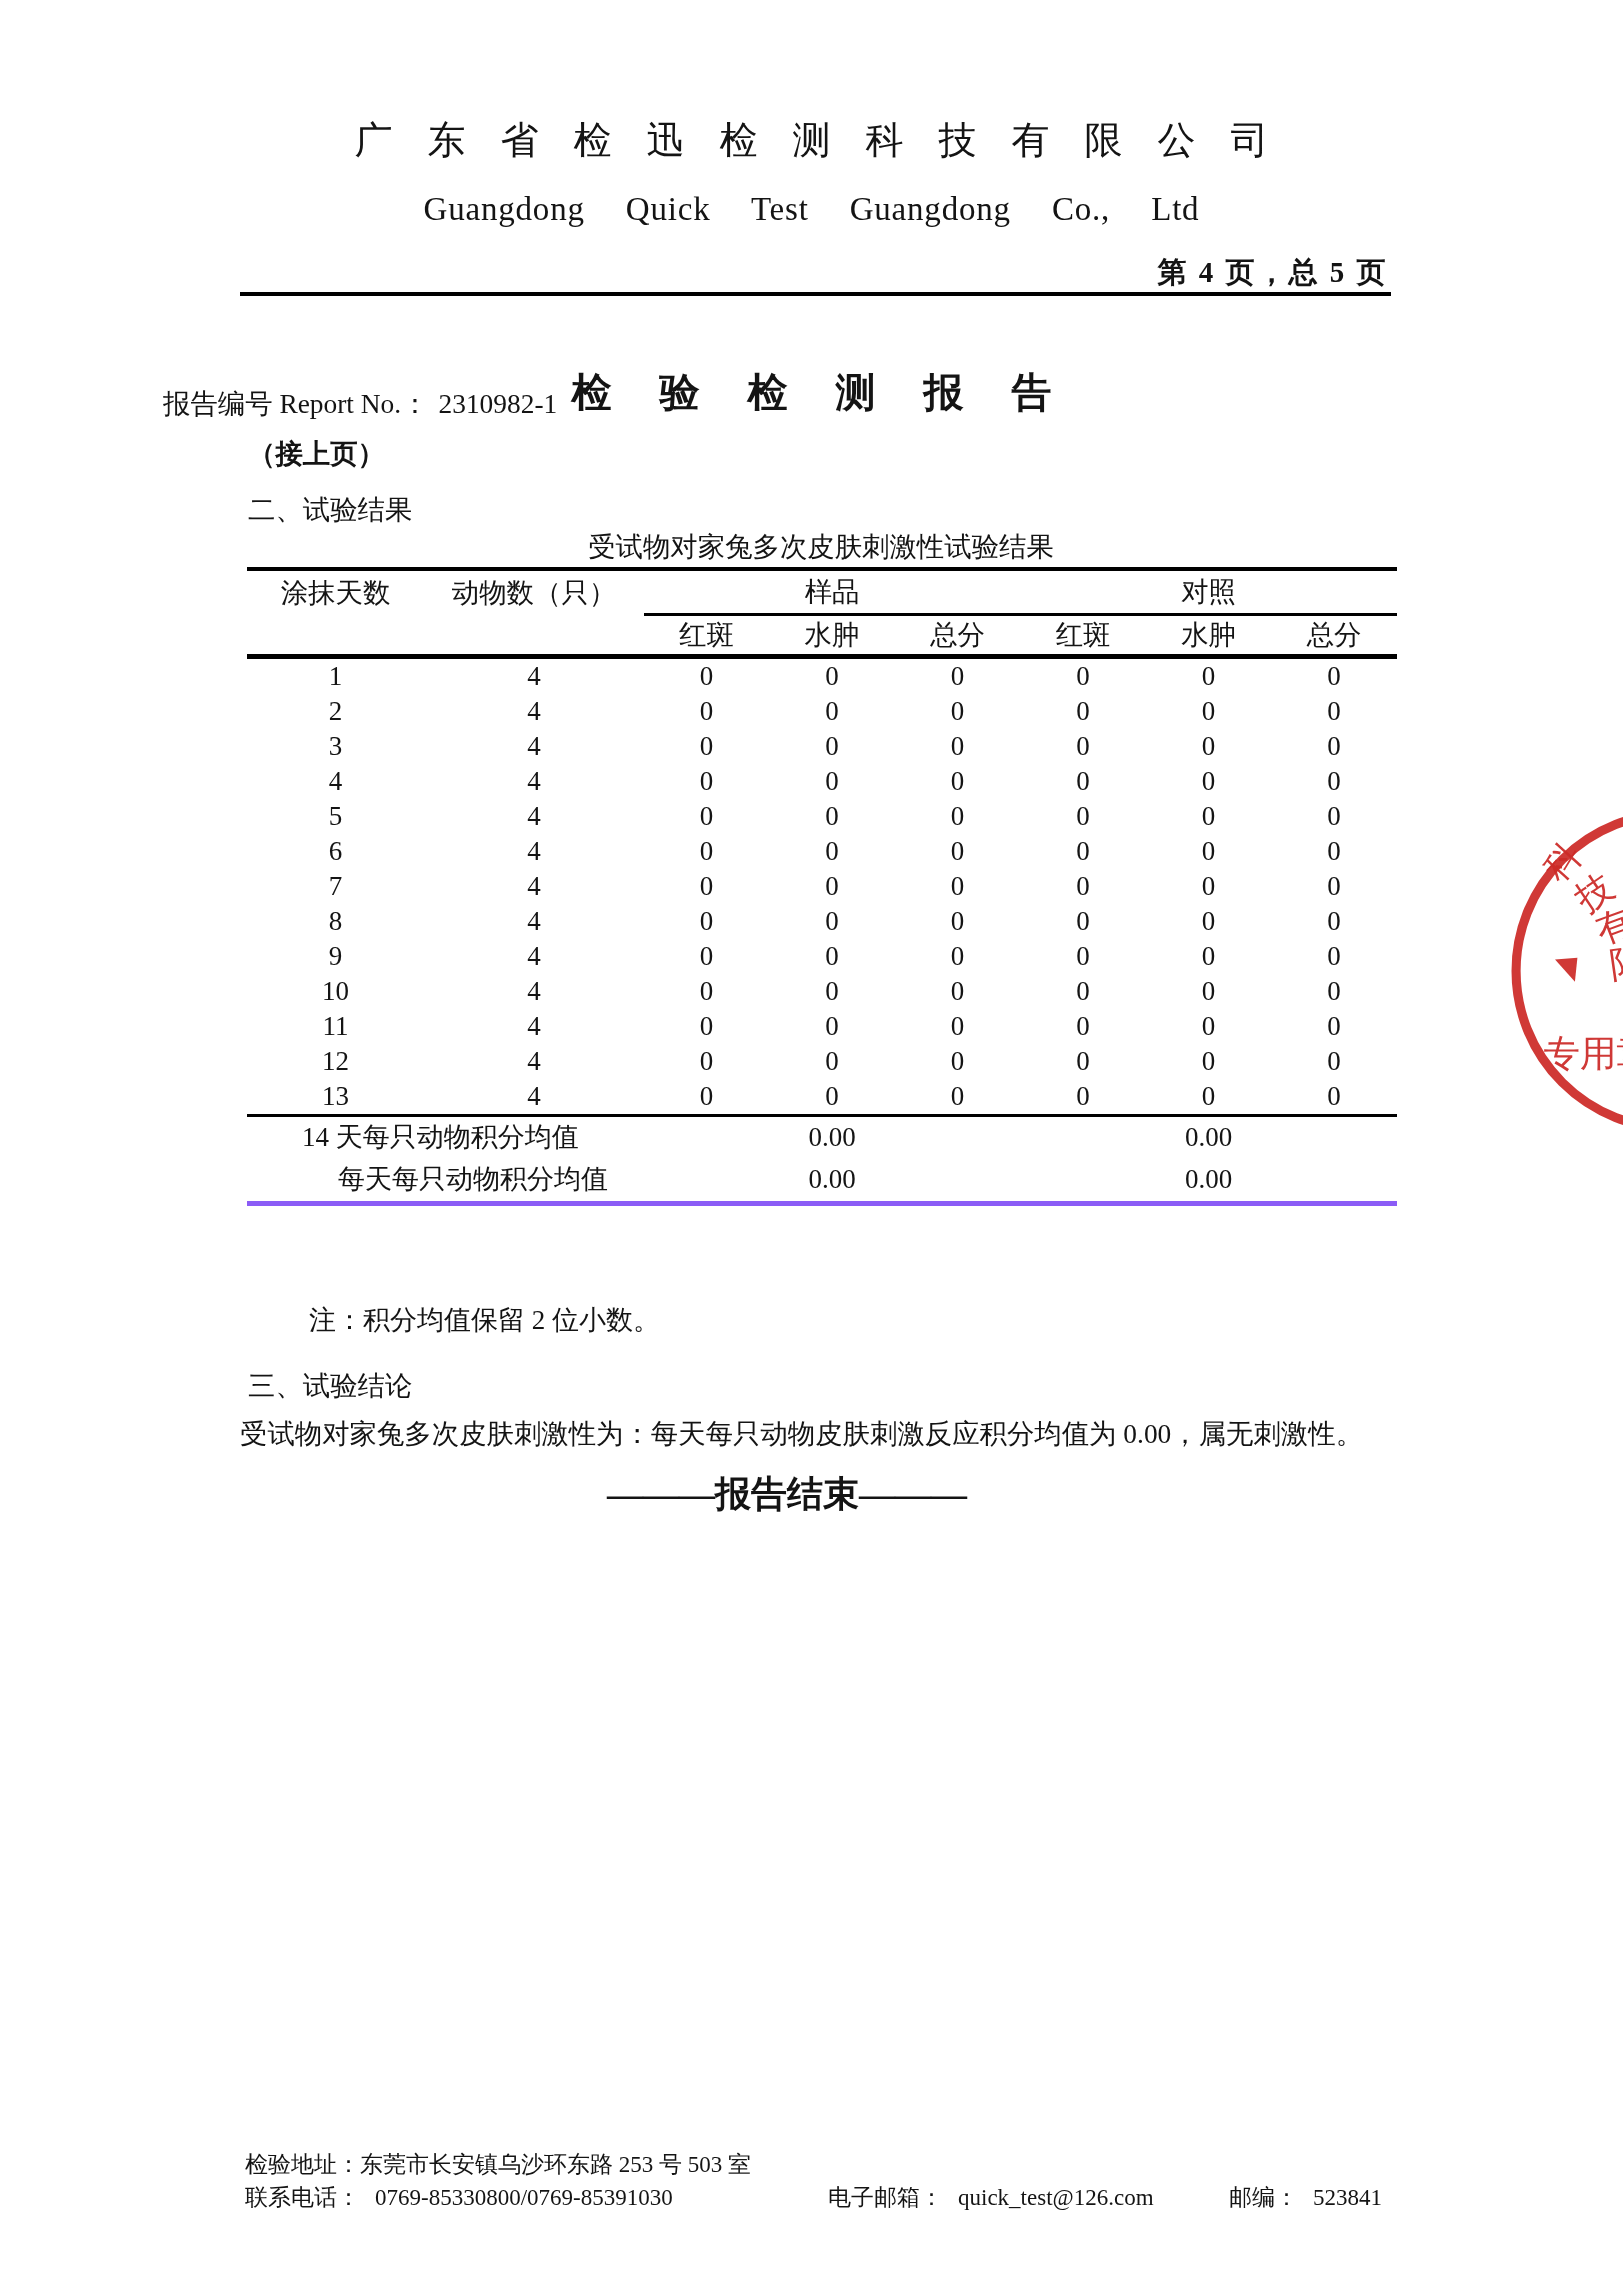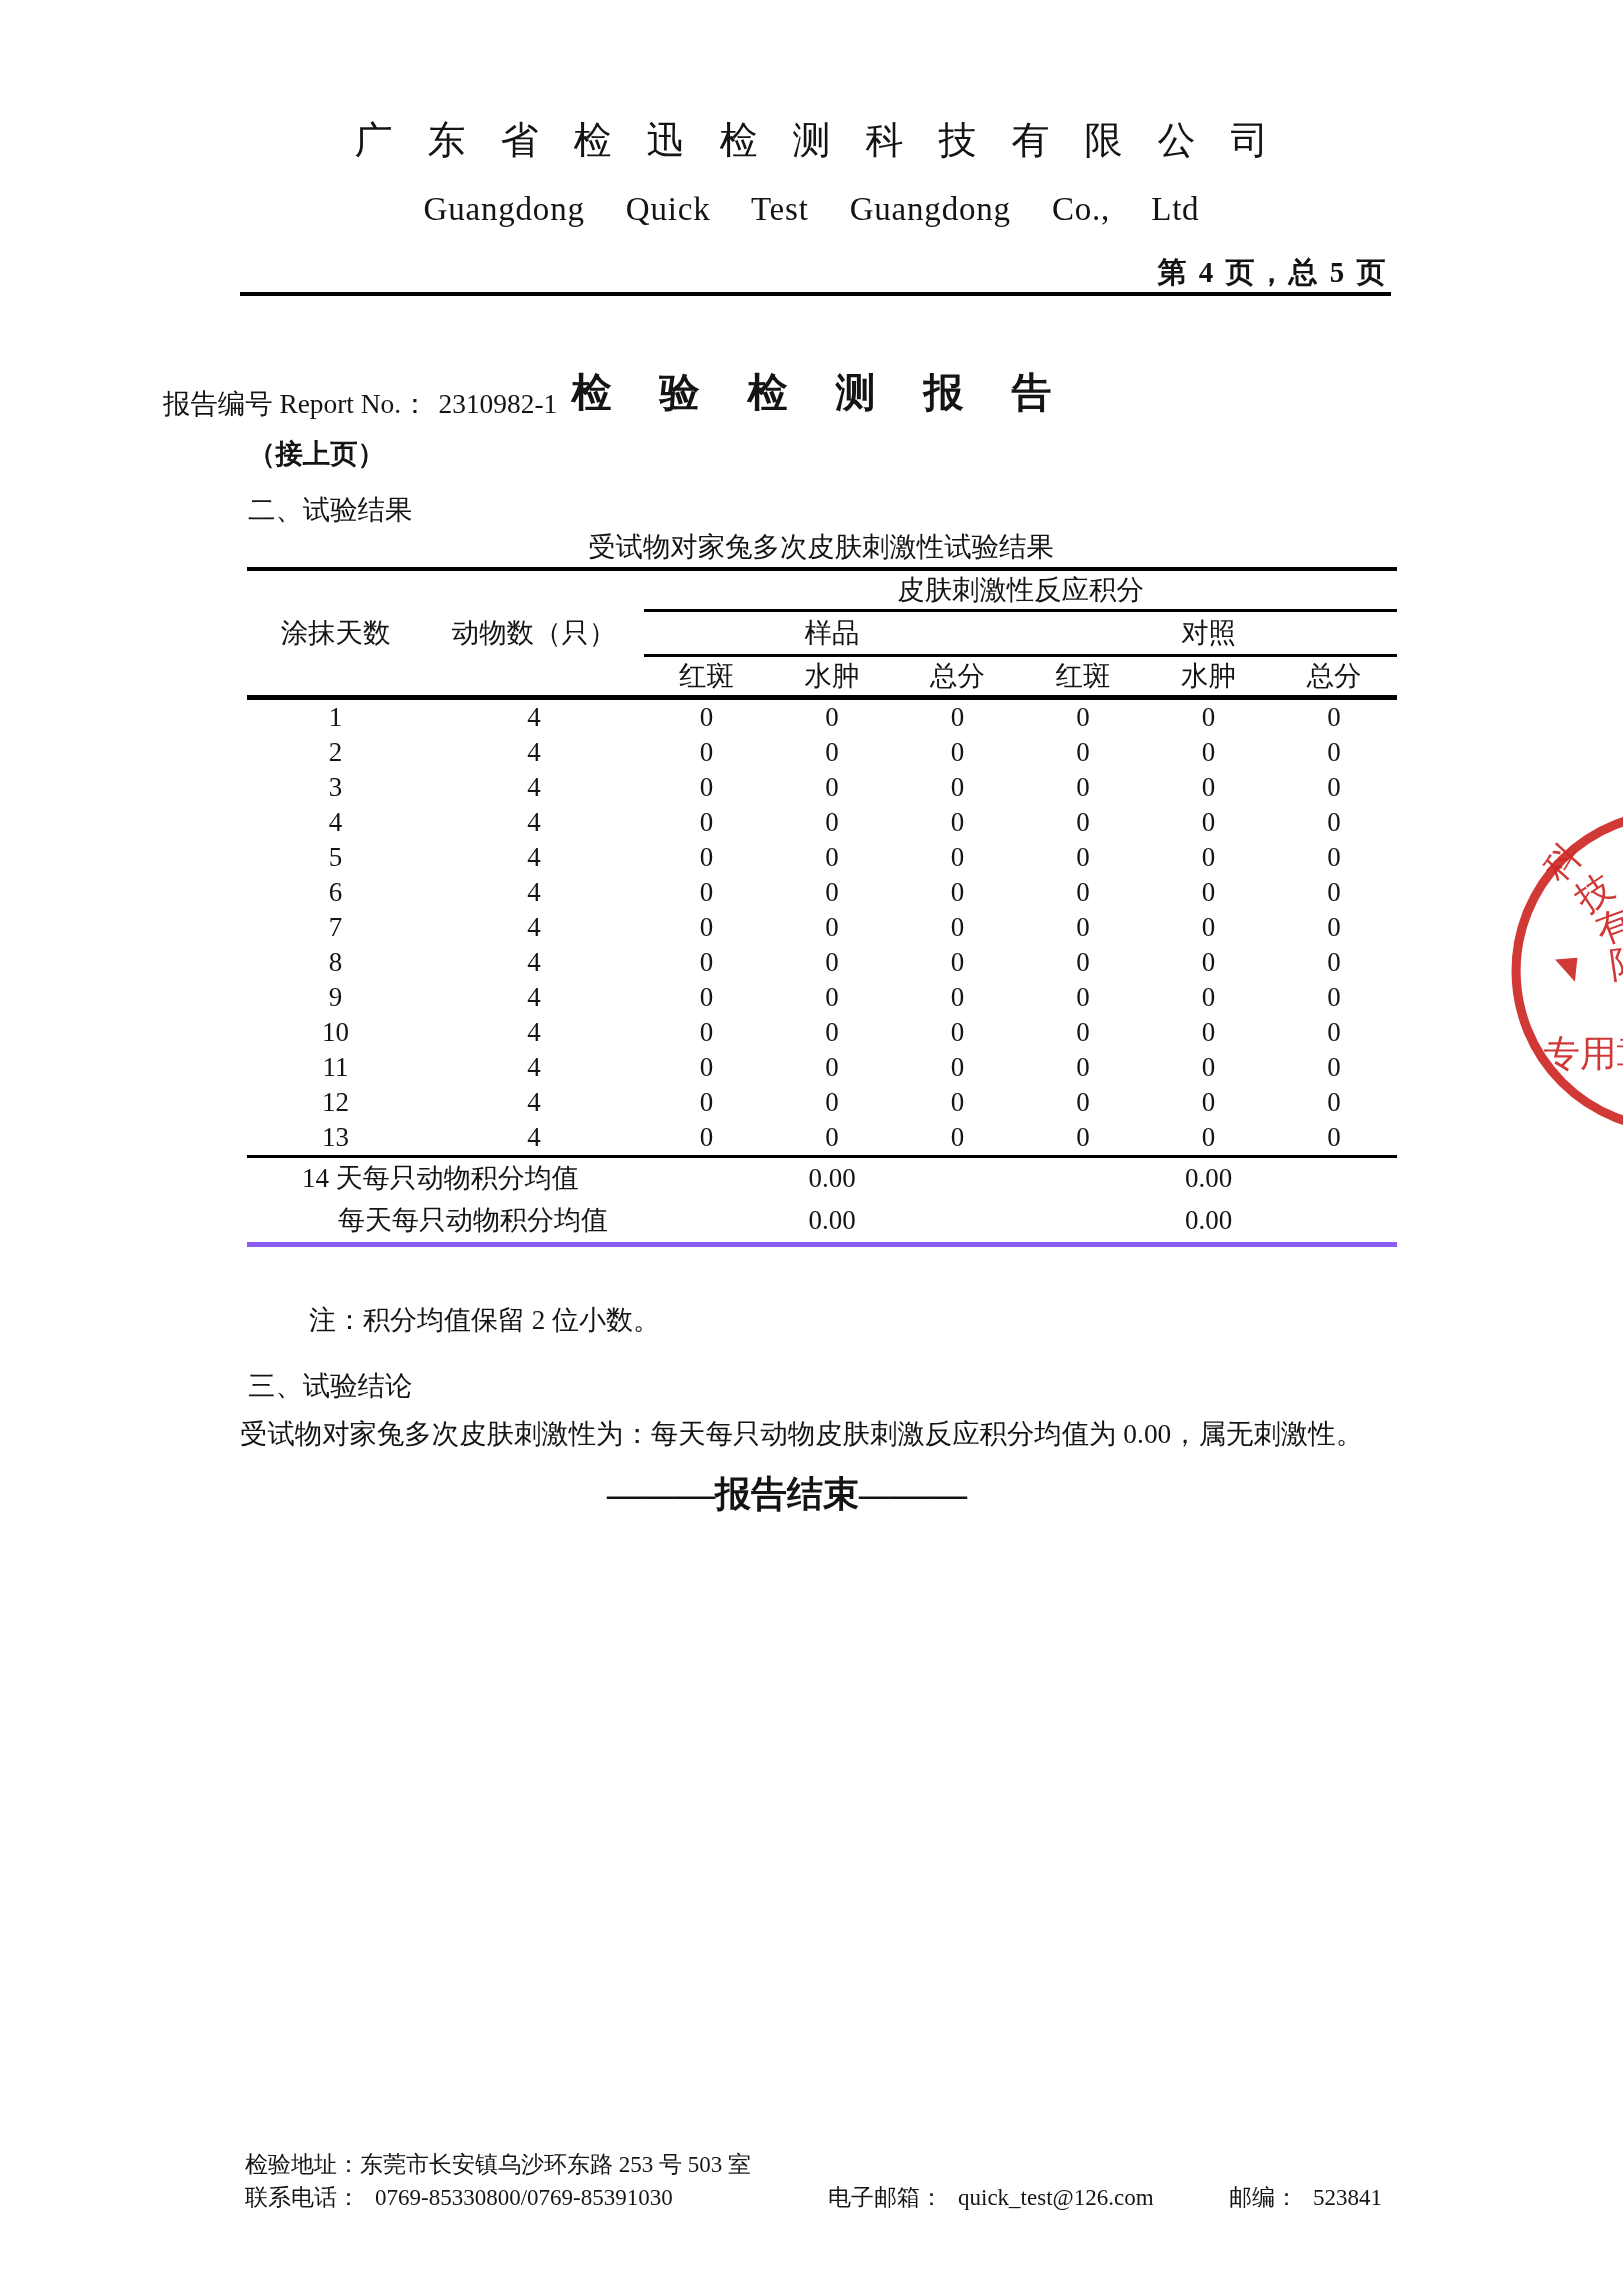--- a/index.html
+++ b/index.html
@@ -123,24 +123,20 @@
       <col style="width:177px">
         <col style="width:220px">
       <col style="width:125px">
         <col style="width:126px">
         <col style="width:125px">
       <col style="width:126px">
         <col style="width:125px">
         <col style="width:126px">
     </colgroup>
     <thead>
-      <tr class="hrow-a">
-        <td colspan="2"></td>
-        <td colspan="6" class="bb4">皮肤刺激性反应积分</td>
-      </tr>
       <tr class="hrow-b">
         <td>涂抹天数</td>
         <td>动物数（只）</td>
         <td colspan="3" class="bb4">样品</td>
         <td colspan="3" class="bb4">对照</td>
       </tr>
       <tr class="hrow-c">
         <td></td>
         <td></td>
         <td>红斑</td>

